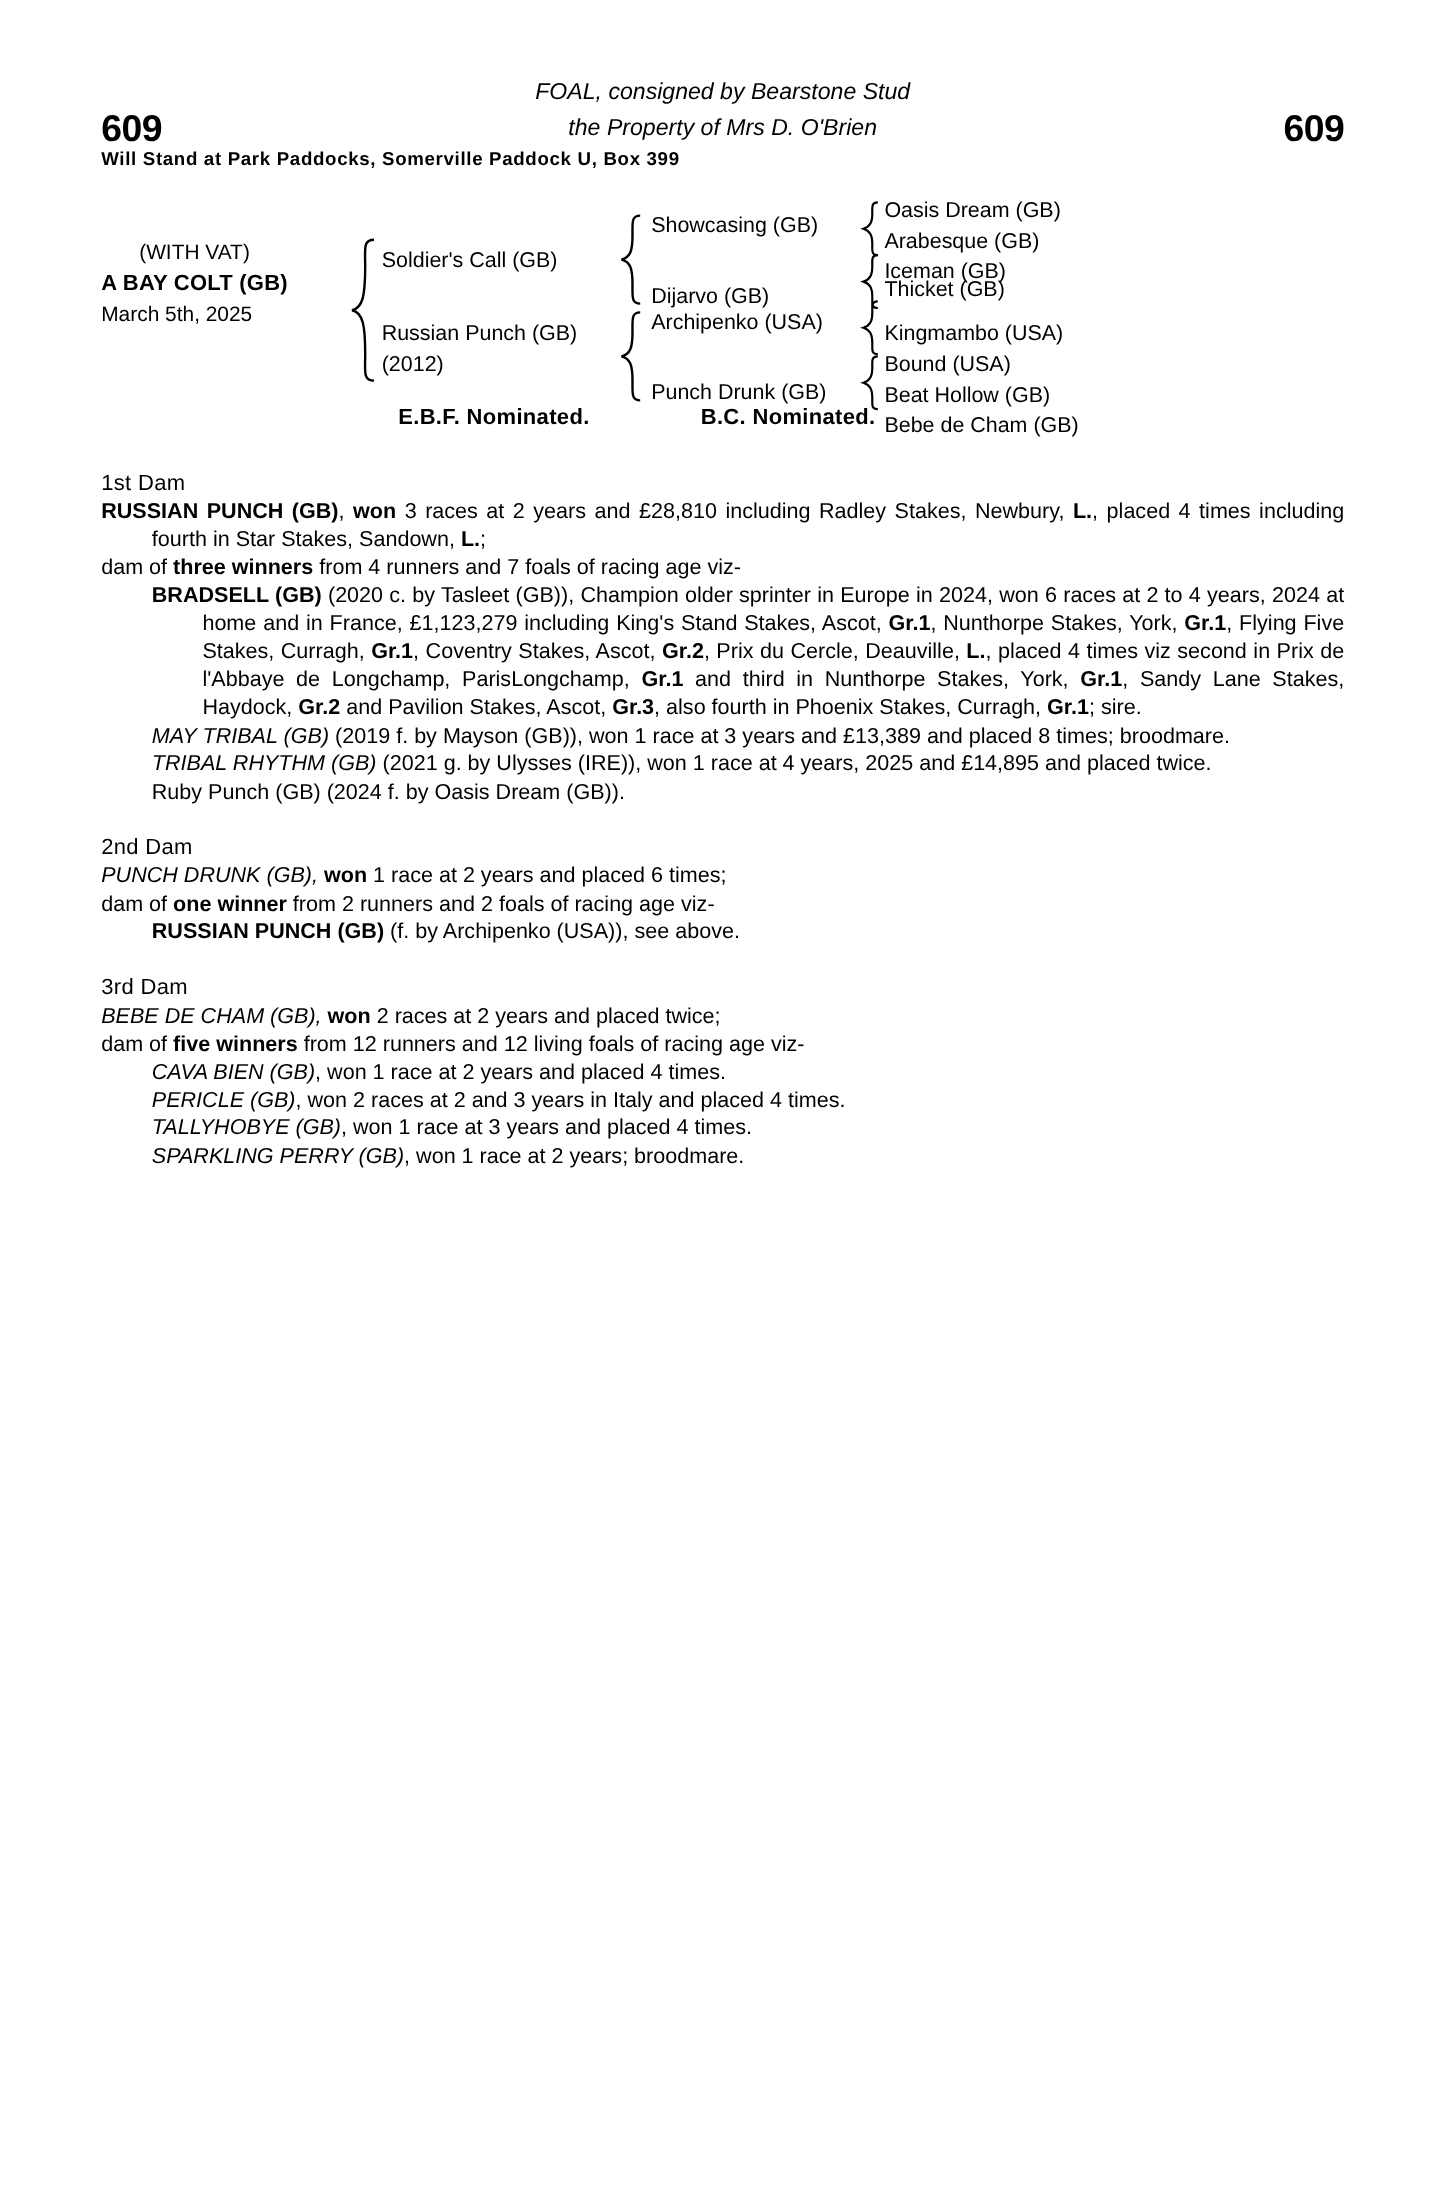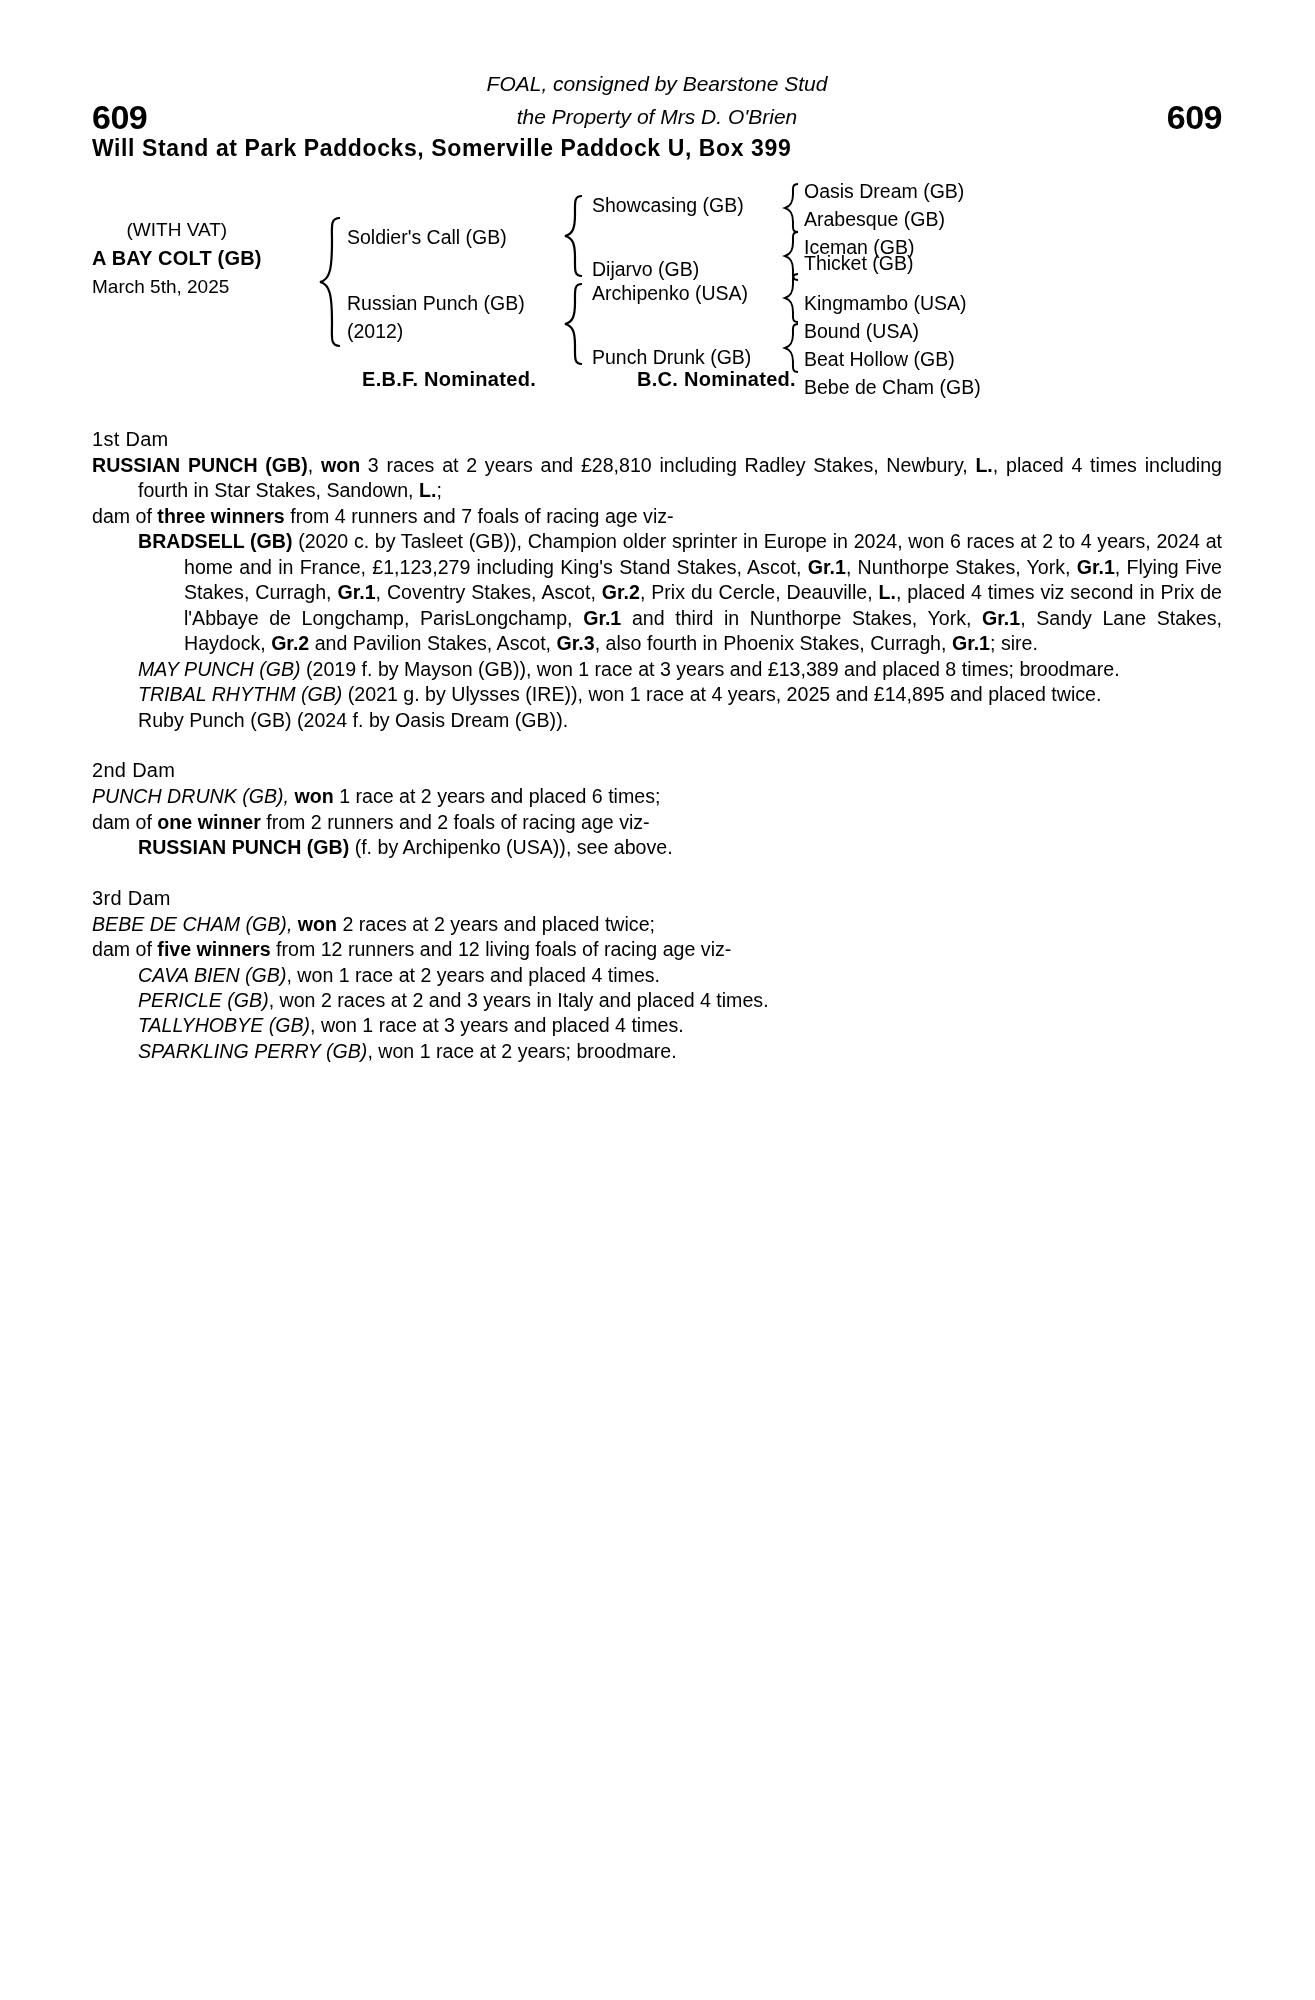--- a/index.html
+++ b/index.html
@@ -54,21 +54,21 @@
     font-style: italic;
     font-size: 21px;
     padding-top: 8px;
     line-height: 1.55;
   }
   .consign .line2 {
     display: block;
   }
   .standline {
     font-weight: bold;
-    font-size: 23px;
+    font-size: 17px;
     letter-spacing: 0.6px;
     margin-top: 2px;
     margin-bottom: 4px;
   }
 
   
   .pedigree {
     position: relative;
     height: 230px;
     font-size: 19.5px;
@@ -225,21 +225,21 @@
       </div>
     </div>
 
     <div class="dam-block">
       <div class="dam-head">1st Dam</div>
       <p class="txt hang1"><b>RUSSIAN PUNCH (GB)</b><span>, </span><b>won</b><span> 3 races at 2 years and £28,810 including Radley Stakes, Newbury, </span><b>L.</b><span>, placed 4 times including fourth in Star Stakes, Sandown, </span><b>L.</b><span>;</span></p>
       <p class="txt nojust"><span>dam of </span><b>three winners</b><span> from 4 runners and 7 foals of racing age viz-</span></p>
 
       <p class="txt prog-hang"><b>BRADSELL (GB)</b><span> (2020 c. by Tasleet (GB)), Champion older sprinter in Europe in 2024, won 6 races at 2 to 4 years, 2024 at home and in France, £1,123,279 including King's Stand Stakes, Ascot, <b>Gr.1</b>, Nunthorpe Stakes, York, <b>Gr.1</b>, Flying Five Stakes, Curragh, <b>Gr.1</b>, Coventry Stakes, Ascot, <b>Gr.2</b>, Prix du Cercle, Deauville, <b>L.</b>, placed 4 times viz second in Prix de l'Abbaye de Longchamp, ParisLongchamp, <b>Gr.1</b> and third in Nunthorpe Stakes, York, <b>Gr.1</b>, Sandy Lane Stakes, Haydock, <b>Gr.2</b> and Pavilion Stakes, Ascot, <b>Gr.3</b>, also fourth in Phoenix Stakes, Curragh, <b>Gr.1</b>; sire.</span></p>
 
-      <p class="txt nojust prog-hang"><i>MAY PUNCH (GB)</i><span> (2019 f. by Mayson (GB)), won 1 race at 3 years and £13,389 and placed 8 times; broodmare.</span></p>
+      <p class="txt nojust prog-hang"><i>MAY TRIBAL (GB)</i><span> (2019 f. by Mayson (GB)), won 1 race at 3 years and £13,389 and placed 8 times; broodmare.</span></p>
 
       <p class="txt nojust prog-hang"><i>TRIBAL RHYTHM (GB)</i><span> (2021 g. by Ulysses (IRE)), won 1 race at 4 years, 2025 and £14,895 and placed twice.</span></p>
 
       <p class="txt nojust prog-hang"><span>Ruby Punch (GB)</span><span> (2024 f. by Oasis Dream (GB)).</span></p>
     </div>
 
     <div class="dam-block">
       <div class="dam-head">2nd Dam</div>
       <p class="txt nojust"><i>PUNCH DRUNK (GB)</i><span><i>,</i> </span><b>won</b><span> 1 race at 2 years and placed 6 times;</span></p>
       <p class="txt nojust"><span>dam of </span><b>one winner</b><span> from 2 runners and 2 foals of racing age viz-</span></p>

